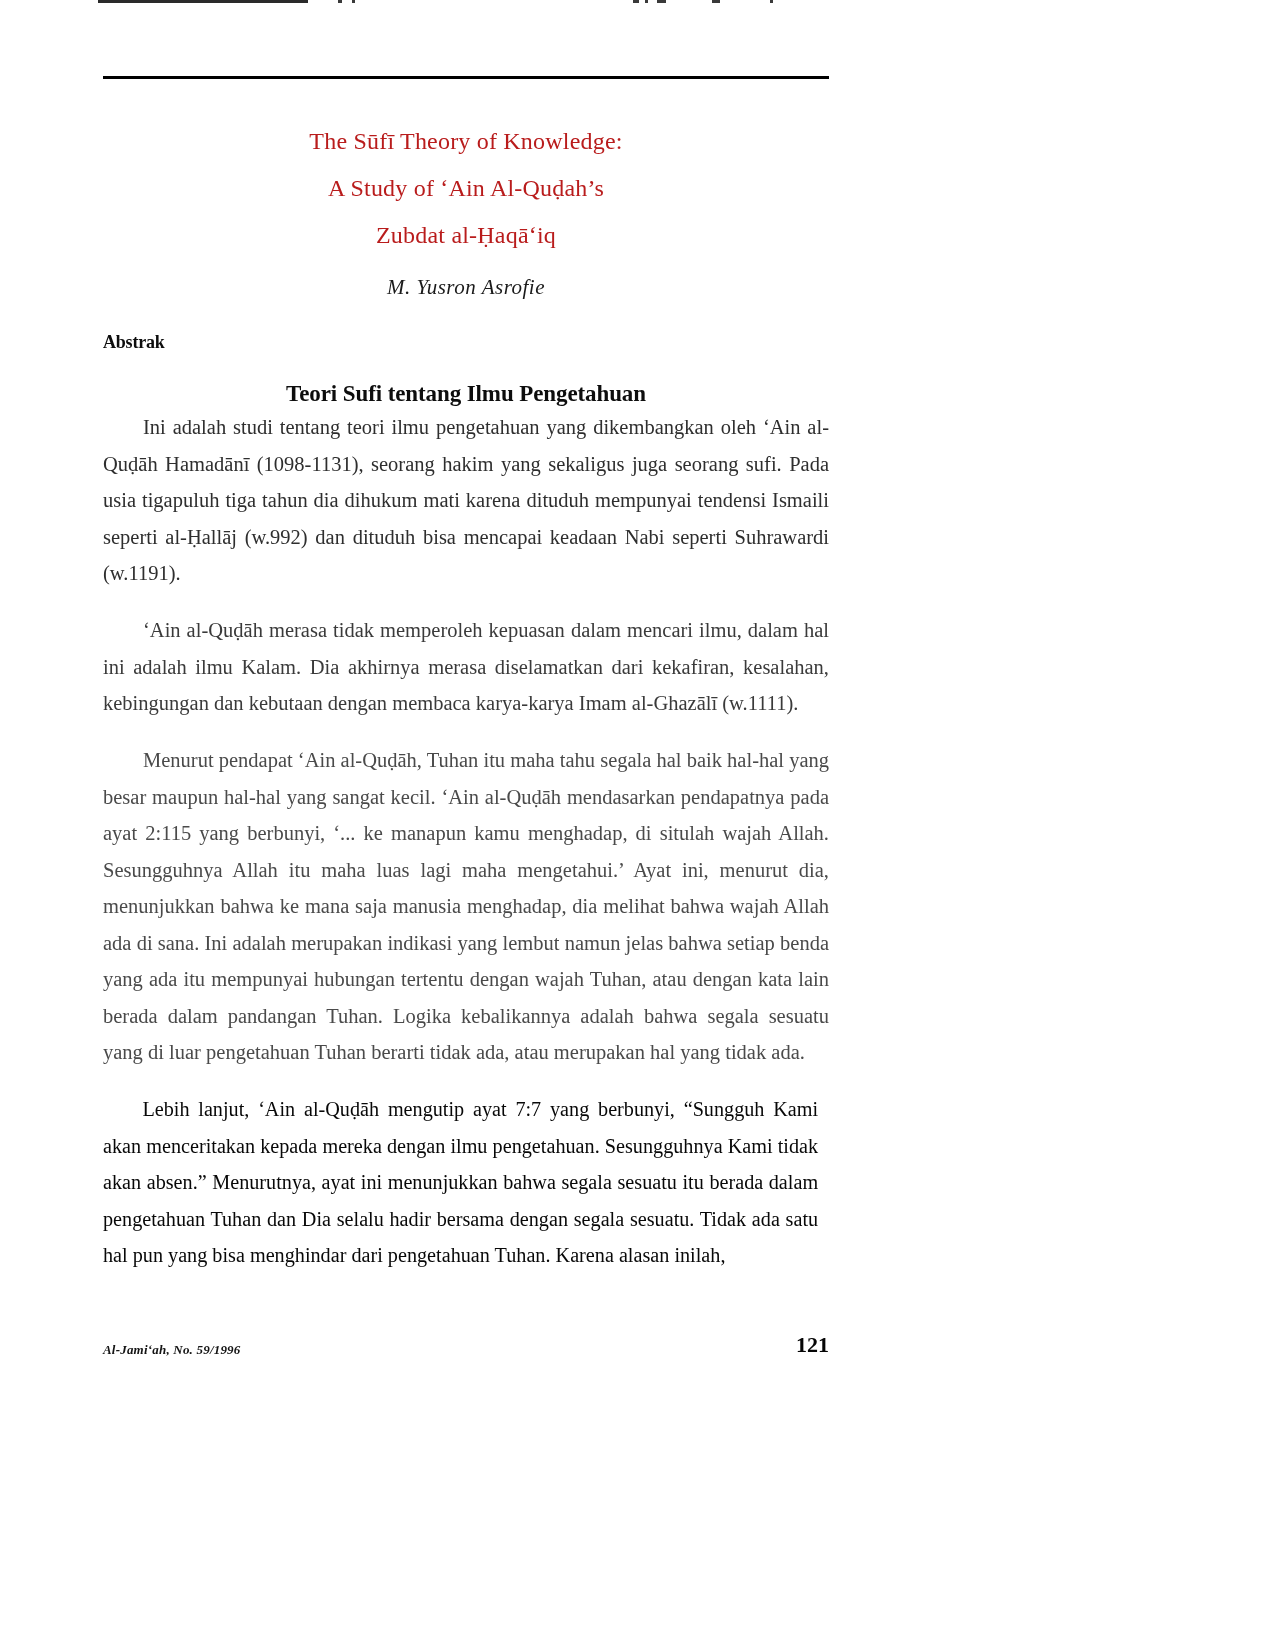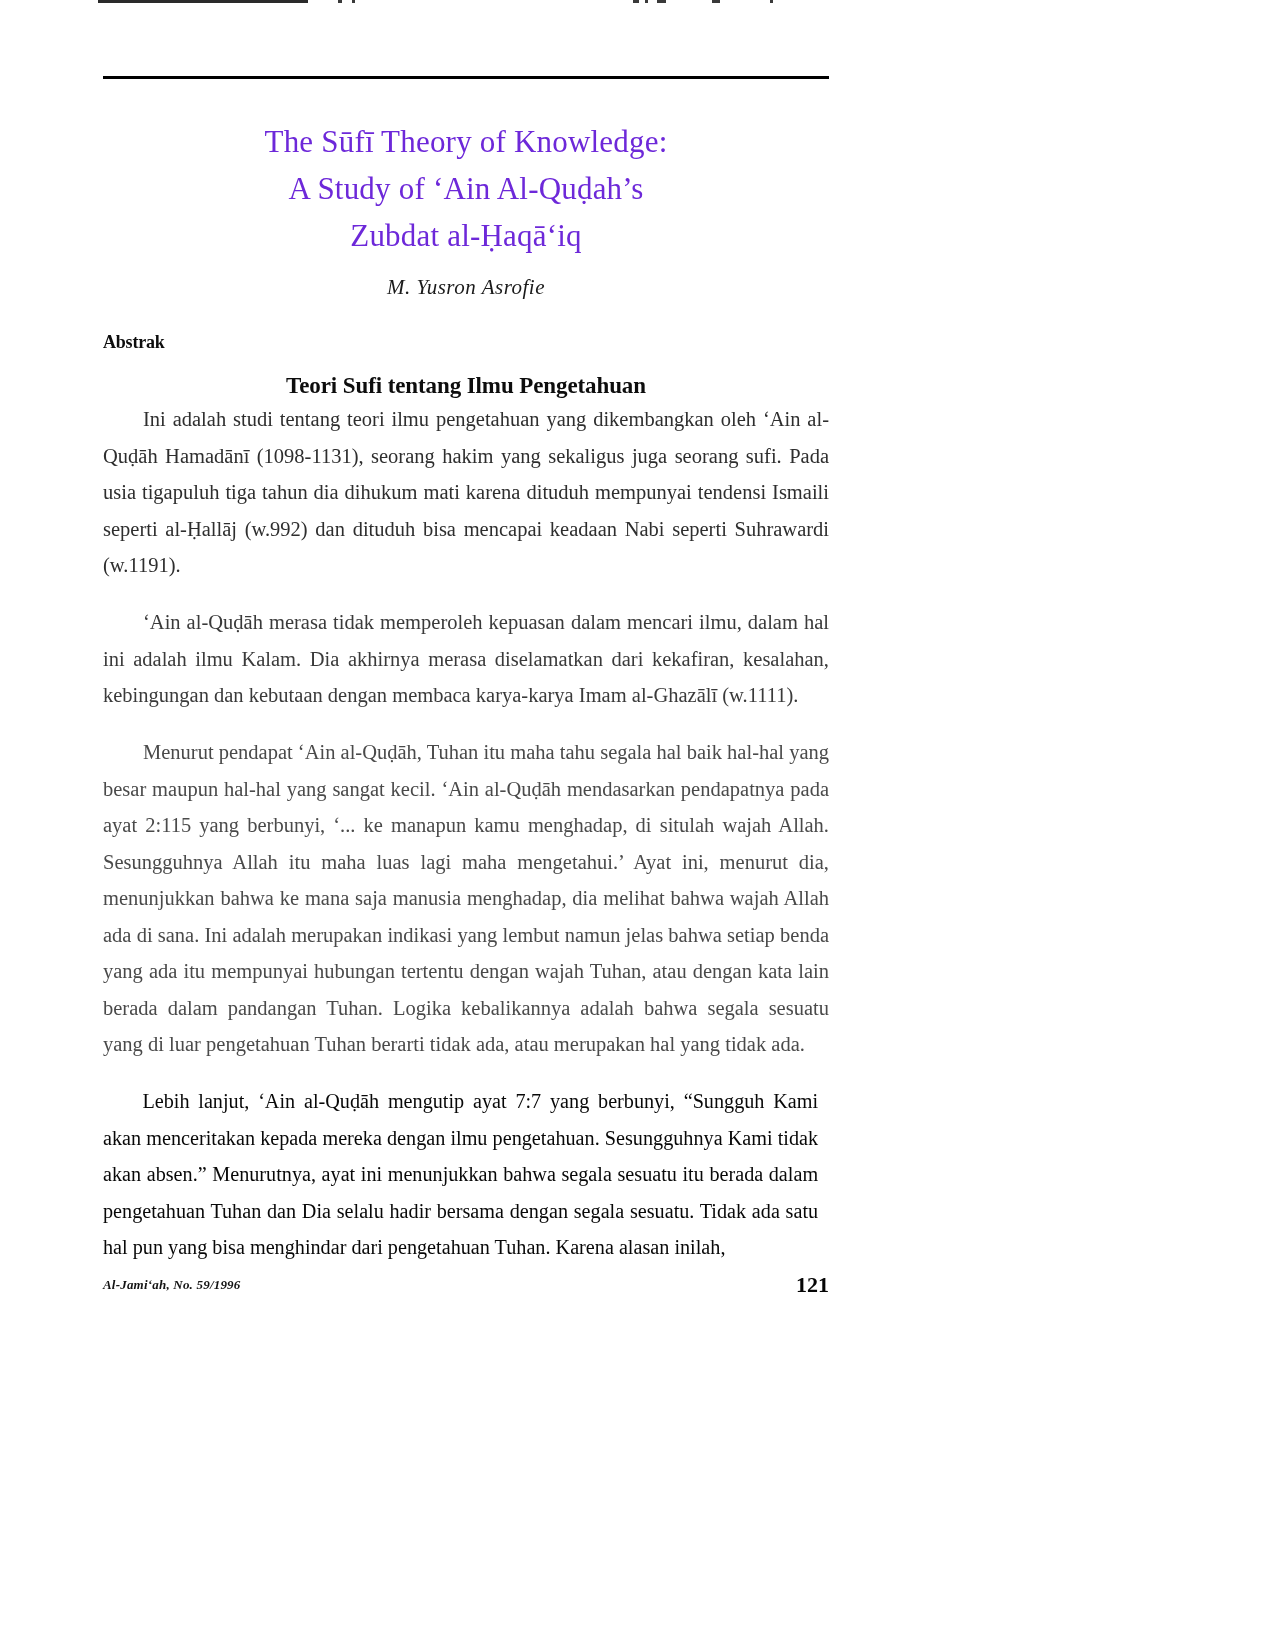--- a/index.html
+++ b/index.html
@@ -51,24 +51,24 @@
     top: 100px;
     width: 726px;
   }
 
   
   #title-block {
     text-align: center;
     margin-top: 18px;
   }
   .title-line {
-    font-size: 31px;
+    font-size: 24px;
     line-height: 47px;
     letter-spacing: 0.2px;
-    color: #6d28d9;
+    color: #b91c1c;
     white-space: nowrap;
   }
 
   
   #author {
     text-align: center;
     font-style: italic;
     font-size: 21px;
     letter-spacing: 0.5px;
     margin-top: 16px;
@@ -82,21 +82,21 @@
     margin-top: 32px;
     letter-spacing: -0.2px;
     color: #0d0d0d;
   }
 
   
   #sub-heading {
     text-align: center;
     font-weight: bold;
     font-size: 23px;
-    margin-top: 20px;
+    margin-top: 28px;
     letter-spacing: -0.1px;
     color: #0d0d0d;
   }
 
   
   .para {
     text-align: justify;
     text-indent: 40px;
     font-size: 20.5px;
     line-height: 36.5px;
@@ -114,24 +114,24 @@
     color: #080808;
     font-size: 20.5px;
     transform: scaleX(0.985);
     transform-origin: left center;
   }
 
   
   #footer {
     position: absolute;
     left: 103px;
-    top: 1272px;
+    top: 1332px;
     width: 726px;
     display: flex;
-    align-items: center;
+    align-items: flex-end;
     justify-content: space-between;
   }
   #footer-journal {
     font-style: italic;
     font-weight: bold;
     font-size: 13px;
     letter-spacing: 0.2px;
     color: #141414;
   }
   #footer-page {

